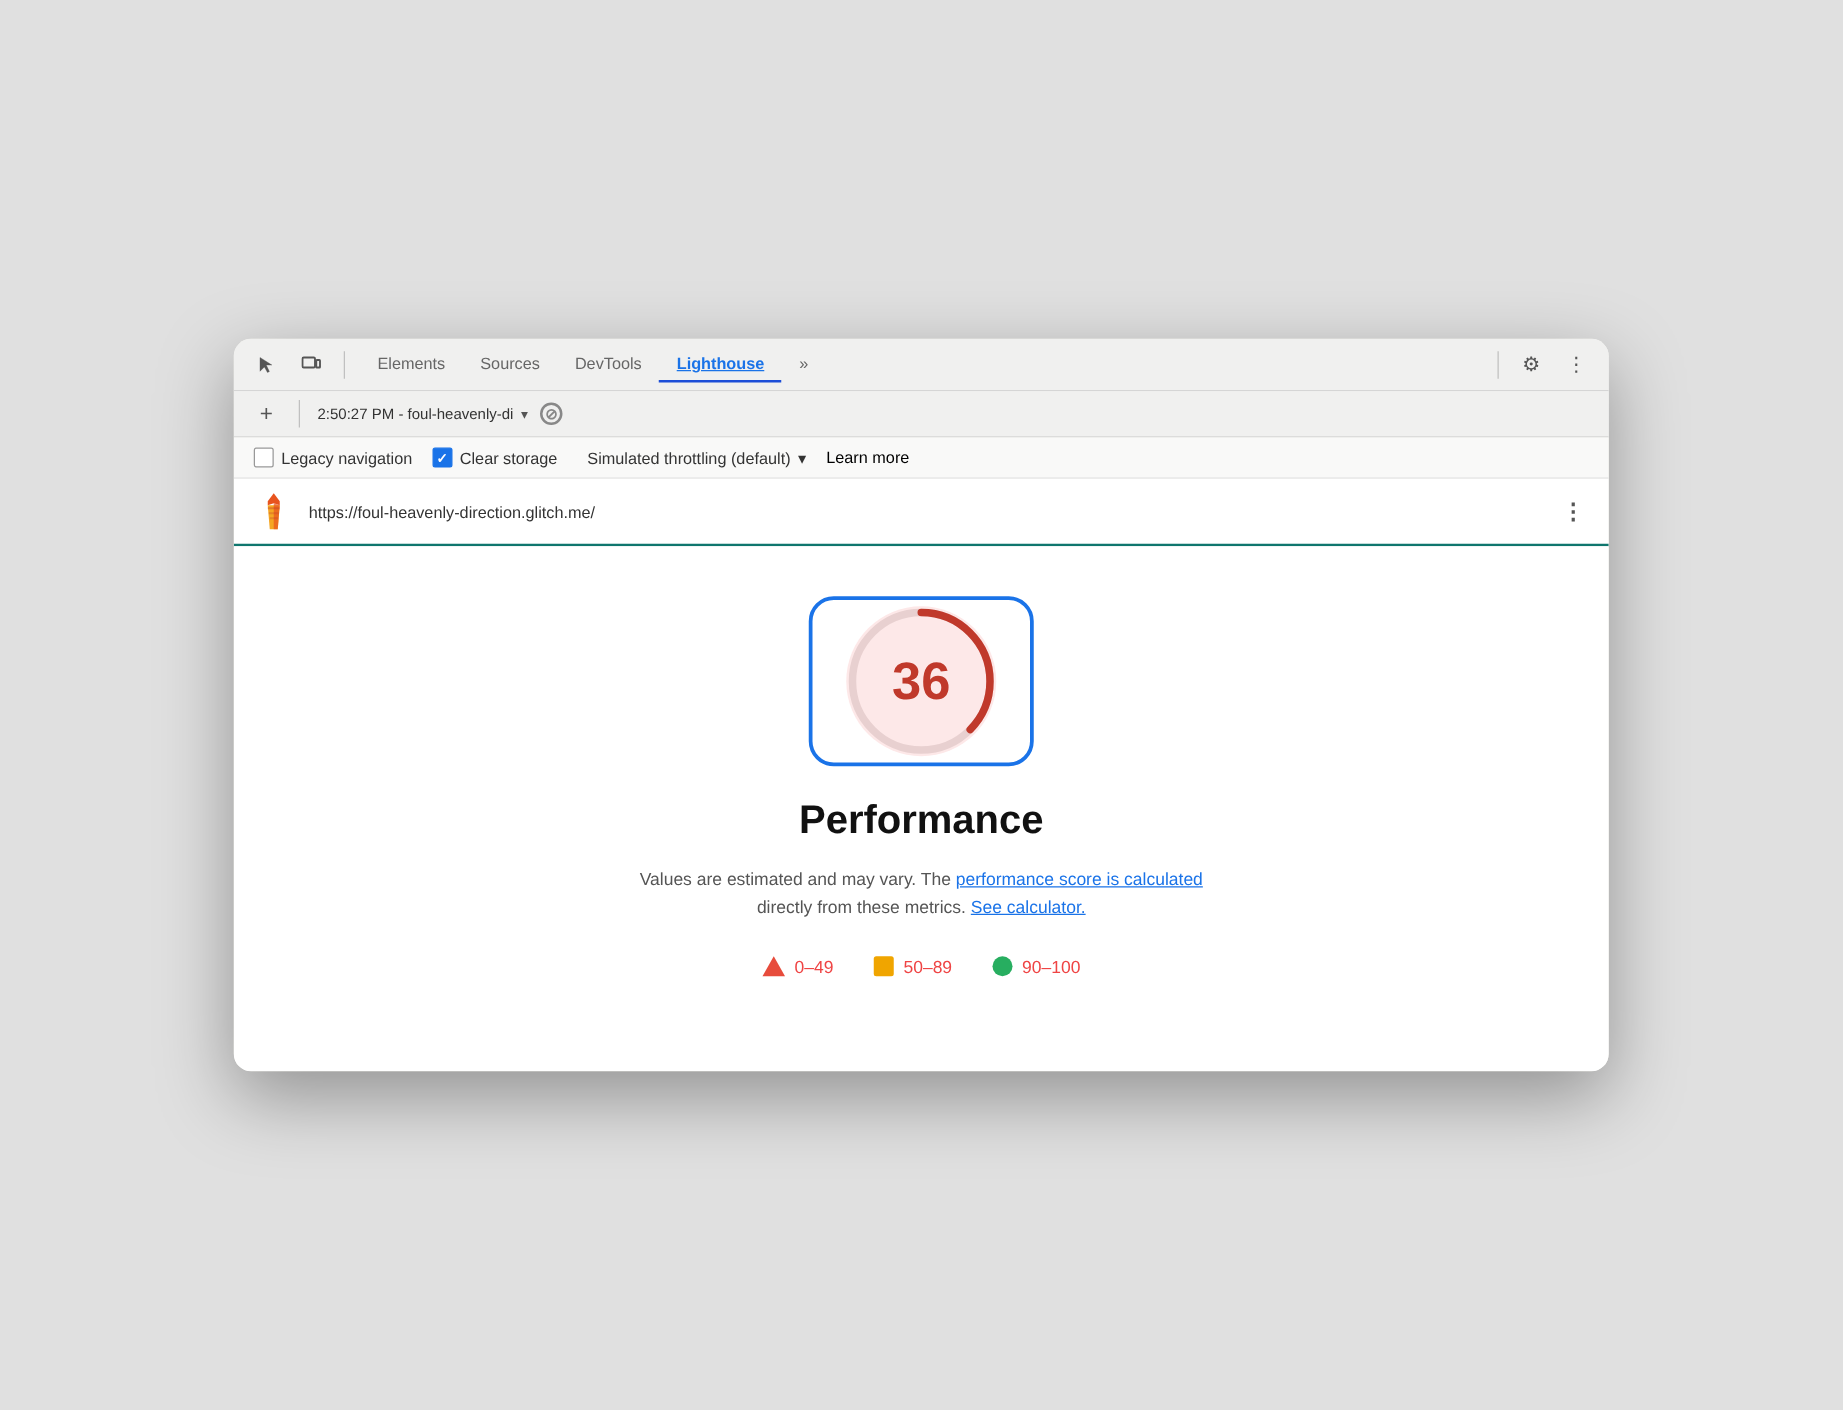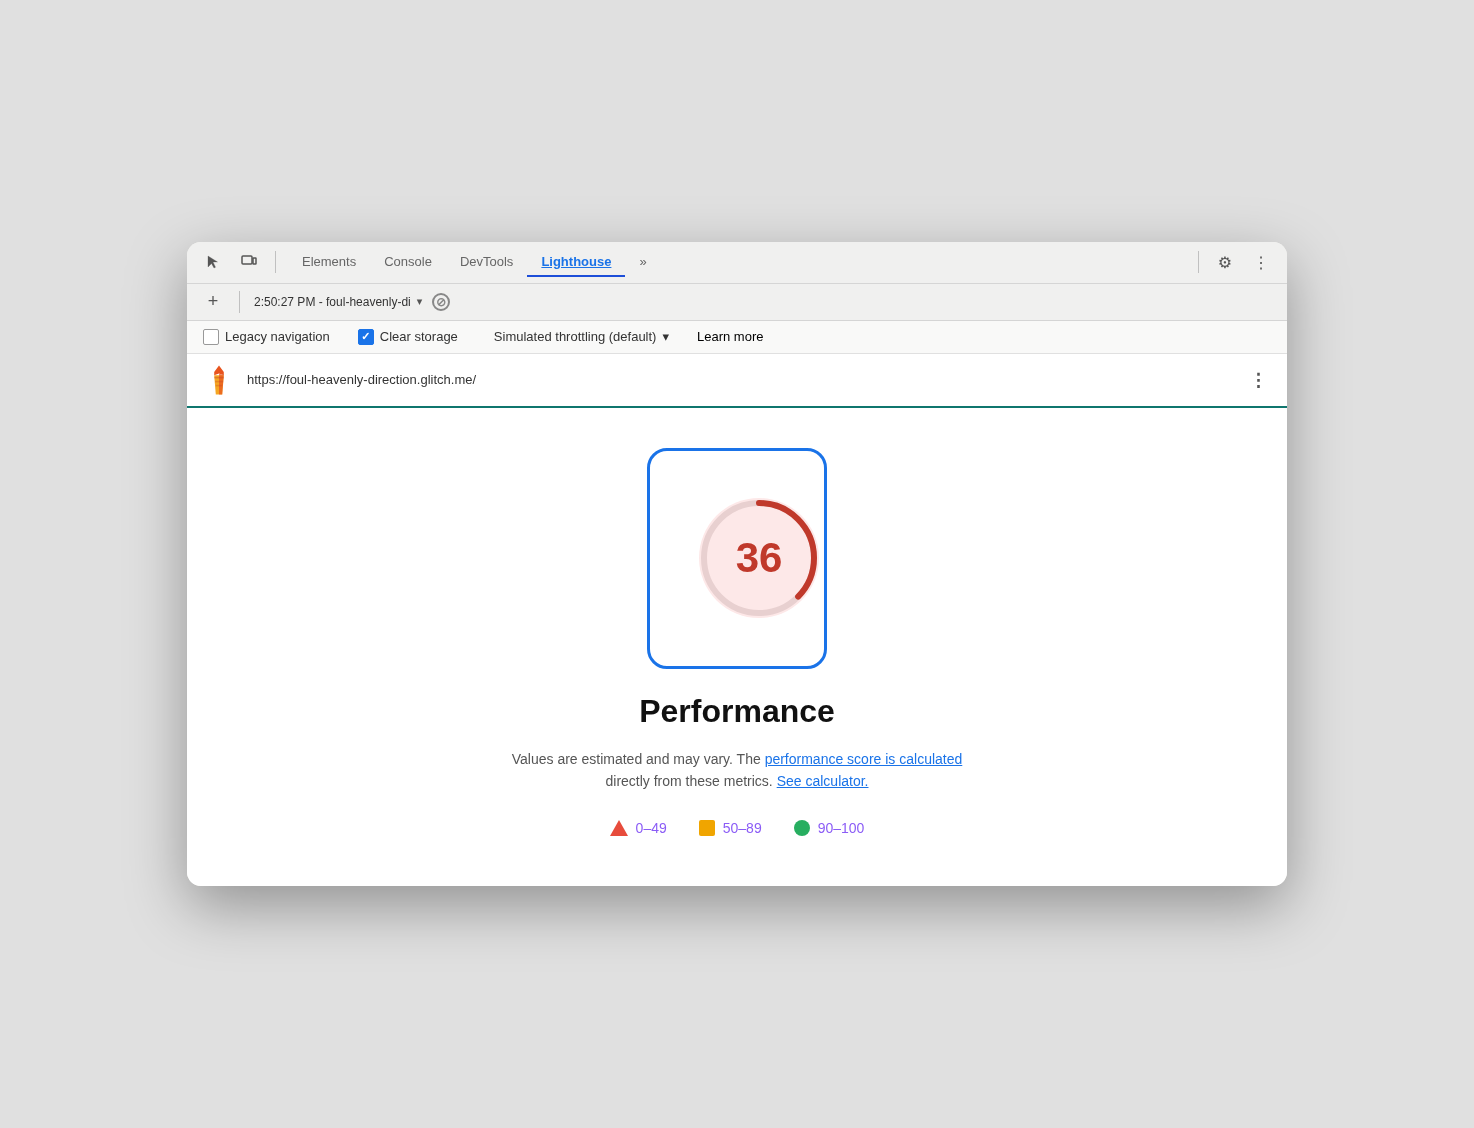--- a/index.html
+++ b/index.html
@@ -153,21 +153,21 @@
       color: #888;
       font-size: 12px;
       font-weight: bold;
     }
     
     .options-bar {
       background: #f9f9f8;
       border-bottom: 1px solid #e0e0e0;
       display: flex;
       padding: 8px 16px;
-      gap: 28px;
+      gap: 16px;
       font-size: 13px;
       color: #333;
     }
     .checkbox-item {
       display: flex;
       align-items: center;
       gap: 6px;
     }
     .checkbox {
       width: 16px;
@@ -236,27 +236,27 @@
       background: white;
       padding: 40px 20px 50px;
       display: flex;
       flex-direction: column;
       align-items: center;
       min-height: 420px;
     }
     
     .score-widget {
       width: 180px;
-      height: 221px;
+      height: 136px;
       background: white;
       border: 3px solid #1a73e8;
       border-radius: 20px;
       display: flex;
       align-items: center;
-      justify-content: flex-end;
+      justify-content: center;
       position: relative;
       margin-bottom: 24px;
     }
     .score-circle-container {
       position: relative;
       width: 130px;
       height: 130px;
     }
     .score-bg-circle {
       width: 120px;
@@ -307,21 +307,21 @@
     .legend {
       display: flex;
       align-items: center;
       gap: 32px;
     }
     .legend-item {
       display: flex;
       align-items: center;
       gap: 8px;
       font-size: 14px;
-      color: #8b5cf6;
+      color: #ef4444;
     }
     .legend-triangle {
       width: 0;
       height: 0;
       border-left: 9px solid transparent;
       border-right: 9px solid transparent;
       border-bottom: 16px solid #e74c3c;
     }
     .legend-square {
       width: 16px;
@@ -353,21 +353,21 @@
         <rect x="1" y="2" width="10" height="8" rx="1" stroke="#555" stroke-width="1.5" fill="none"></rect>
         <rect x="12" y="4" width="3" height="6" rx="0.5" stroke="#555" stroke-width="1.5" fill="none"></rect>
       </svg>
     </div>
     <div class="toolbar-divider"></div>
     <div class="tab-bar">
       <div class="tab">
         <span>Elements</span>
       </div>
       <div class="tab">
-        <span>Console</span>
+        <span>Sources</span>
       </div>
       <div class="tab">
         <span>DevTools</span>
       </div>
       <div class="tab active">
         <span>Lighthouse</span>
       </div>
       <div class="tab">
         <span>»</span>
       </div>

